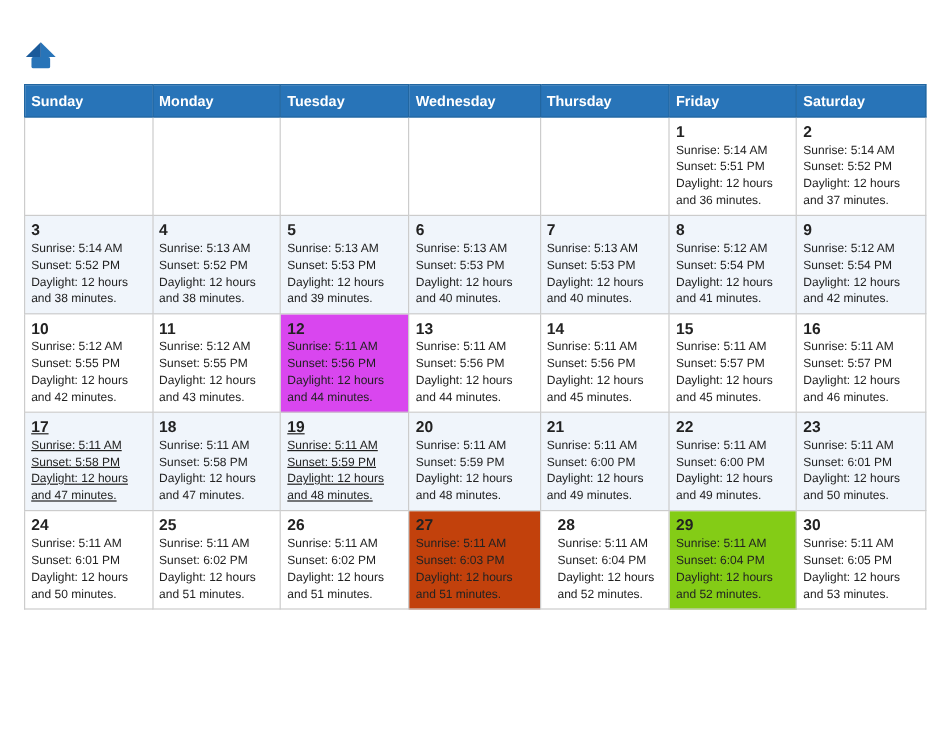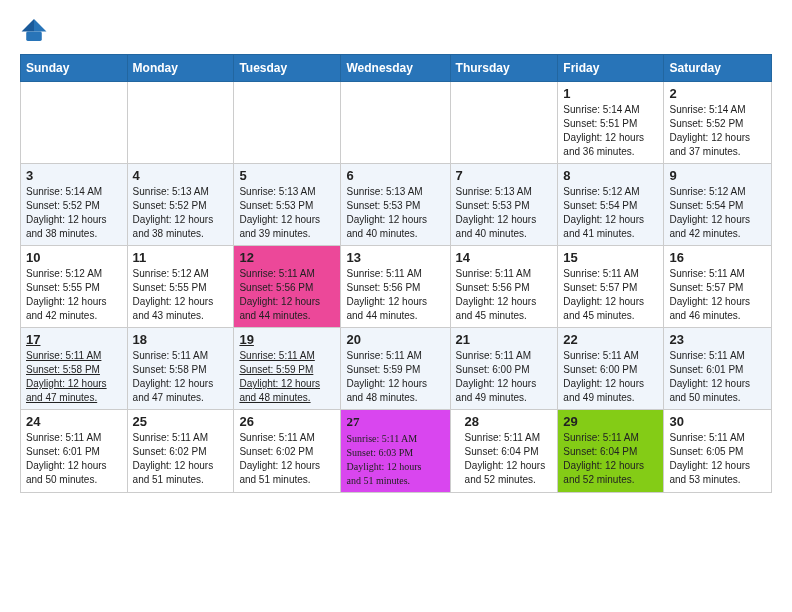--- a/index.html
+++ b/index.html
@@ -7,20 +7,21 @@
       font-family: Arial, sans-serif;
       background: #fff;
       width: 792px;
       min-height: 612px;
       padding: 0;
     }
     .page {
       width: 792px;
       background: #fff;
       padding: 16px 20px 16px 20px;
+      margin-top: 16px;
     }
     .header {
       display: flex;
       align-items: flex-start;
       justify-content: space-between;
       margin-bottom: 10px;
     }
     .logo-area {
       display: flex;
       align-items: center;
@@ -208,21 +209,21 @@
 Daylight: 12 hours
 and 42 minutes.</div>
           </td>
           <td style="background: rgb(255, 255, 255);">
             <span class="day-num">11</span>
             <div class="day-info" style="white-space: pre-line;">Sunrise: 5:12 AM
 Sunset: 5:55 PM
 Daylight: 12 hours
 and 43 minutes.</div>
           </td>
-          <td style="background: #ec4899;">
+          <td style="background: #d946ef;">
             <span class="day-num">12</span>
             <div class="day-info" style="white-space: pre-line;">Sunrise: 5:11 AM
 Sunset: 5:56 PM
 Daylight: 12 hours
 and 44 minutes.</div>
           </td>
           <td style="background: rgb(255, 255, 255);">
             <span class="day-num">13</span>
             <div class="day-info" style="white-space: pre-line;">Sunrise: 5:11 AM
 Sunset: 5:56 PM
@@ -317,21 +318,21 @@
 Daylight: 12 hours
 and 51 minutes.</div>
           </td>
           <td style="background: rgb(255, 255, 255);">
             <span class="day-num">26</span>
             <div class="day-info" style="white-space: pre-line;">Sunrise: 5:11 AM
 Sunset: 6:02 PM
 Daylight: 12 hours
 and 51 minutes.</div>
           </td>
-          <td style="background: #d946ef; font-family: Liberation Serif, serif;">
+          <td style="background: #c2410c;">
             <span class="day-num">27</span>
             <div class="day-info" style="white-space: pre-line;">Sunrise: 5:11 AM
 Sunset: 6:03 PM
 Daylight: 12 hours
 and 51 minutes.</div>
           </td>
           <td style="background: rgb(255, 255, 255); padding-left: 14px;">
             <span class="day-num">28</span>
             <div class="day-info" style="white-space: pre-line;">Sunrise: 5:11 AM
 Sunset: 6:04 PM

